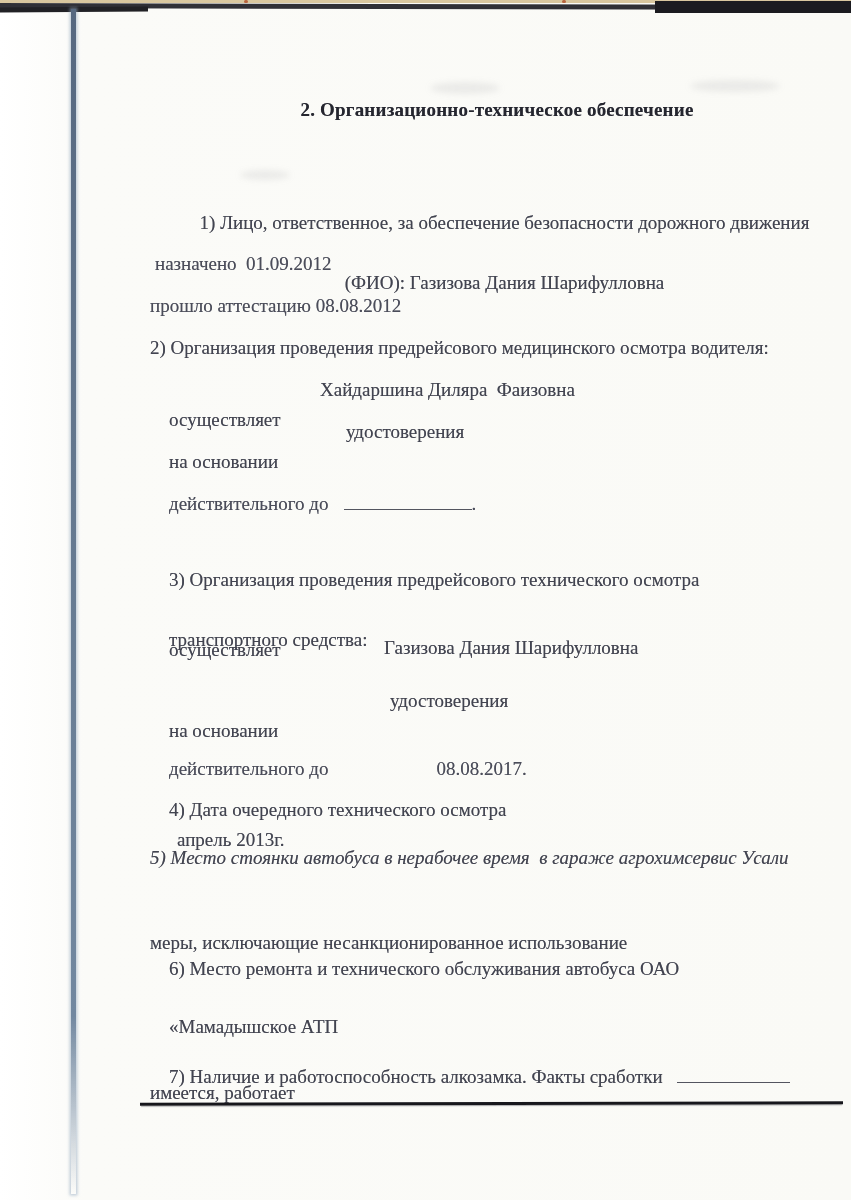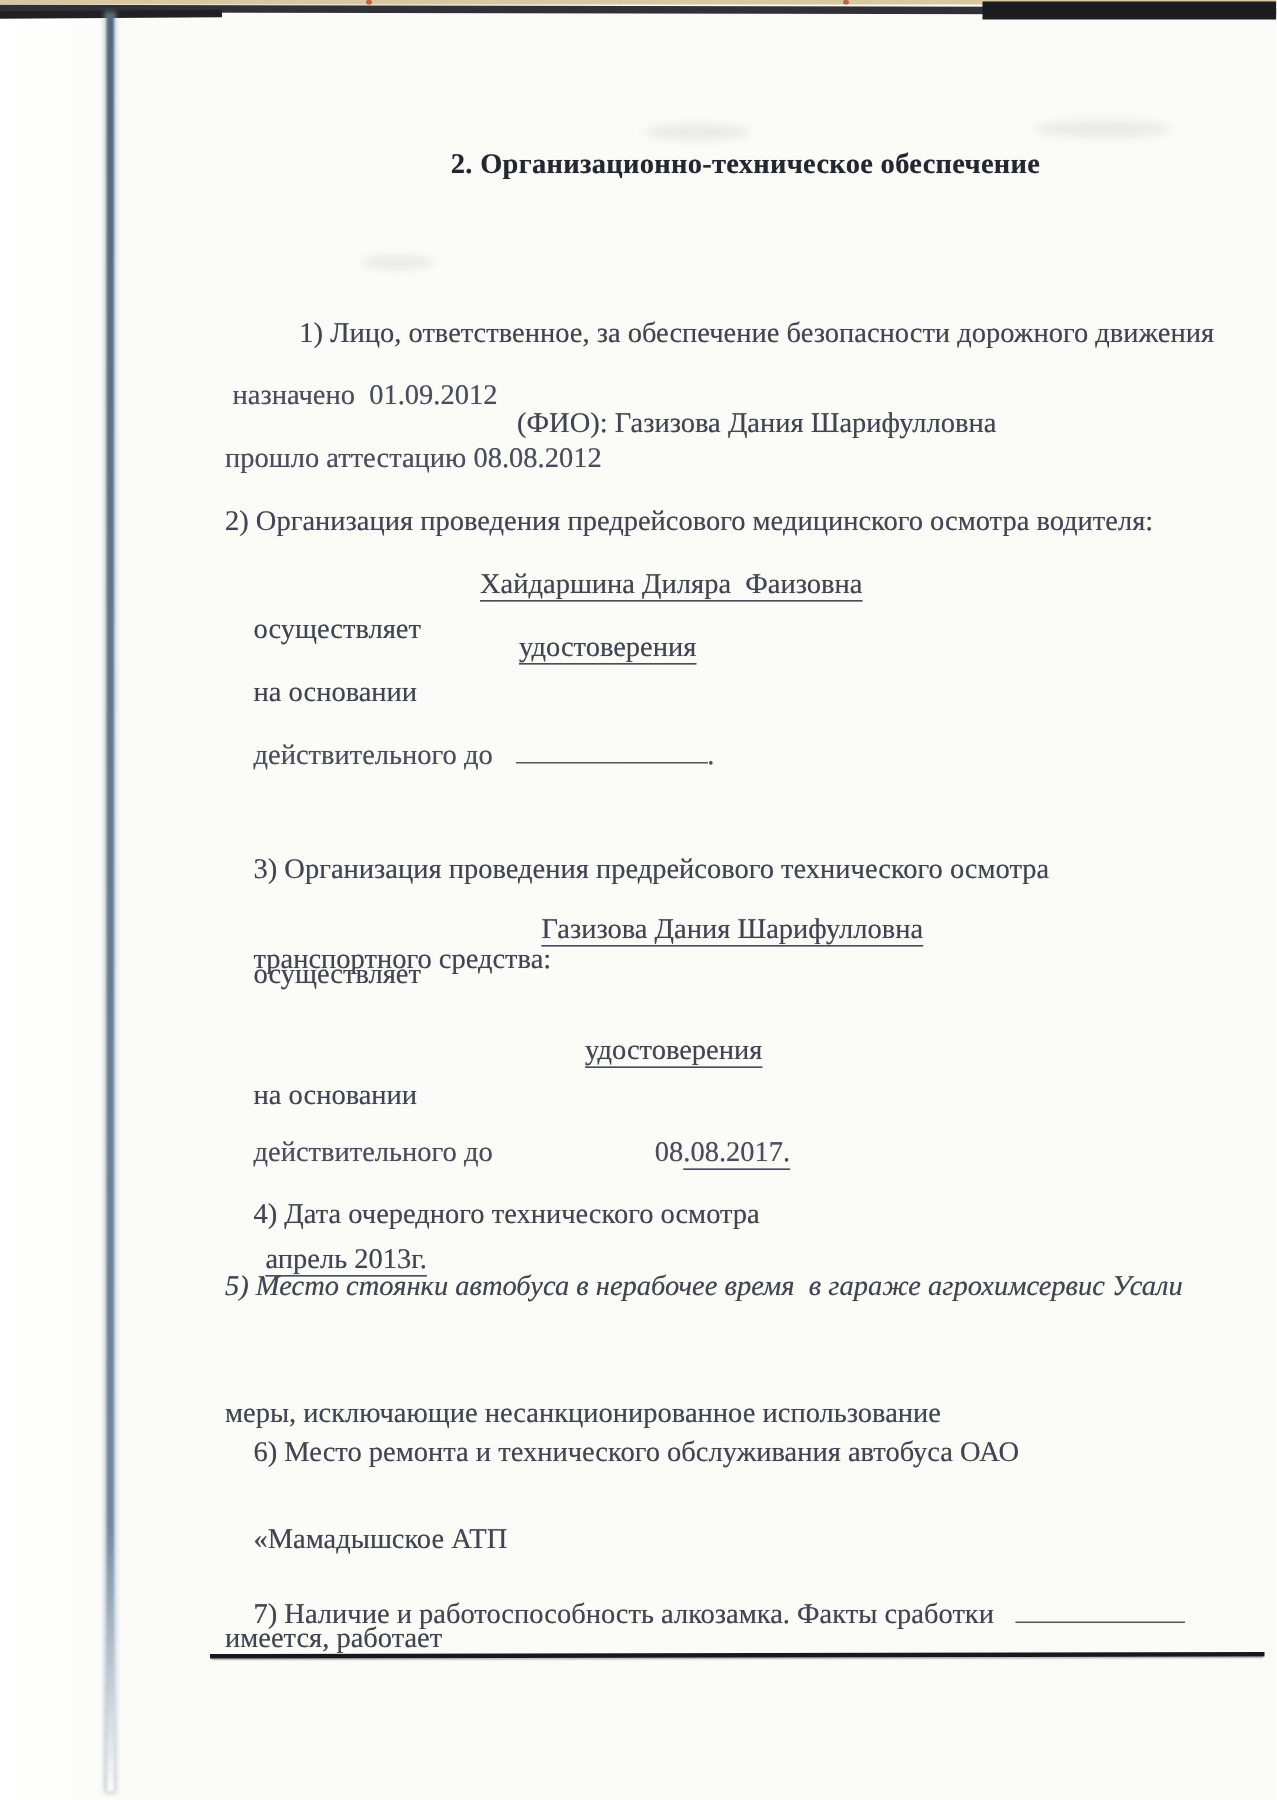--- a/index.html
+++ b/index.html
@@ -13,21 +13,21 @@
   }
   .line {
     position:absolute; left:150px; width:690px;
     font-size:19px; line-height:30px;
     white-space:pre-wrap;
     text-shadow:0 0 0.5px rgba(64,66,80,0.55);
   }
   .title { font-weight:bold; color:#25262f; letter-spacing:0.2px; }
   .lighter { color:#4b4d5a; }
   .valx { position:absolute; top:0; white-space:pre; }
-  .u { text-decoration:underline; text-decoration-thickness:1.2px; text-underline-offset:5px; text-decoration-color:#4b4d5a; }
+  .u { text-decoration-thickness:1.2px; text-underline-offset:5px; text-decoration-color:#4b4d5a; }
   .blank { display:inline-block; border-bottom:1.4px solid #53555f; height:19px; vertical-align:baseline; }
   
   .edge-cream { position:absolute; top:0; left:0; width:851px; height:3px; background:#d9c79f; }
   .edge-speck { position:absolute; width:4px; height:3px; background:#b8653f; border-radius:2px; }
   .edge-line { position:absolute; top:4px; left:0; width:851px; height:5px; background:#303036; transform:rotate(0.12deg); }
   .edge-line-left { position:absolute; top:7px; left:0; width:148px; height:5px; background:#212125; transform:rotate(-0.4deg); }
   .edge-bar-right { position:absolute; top:1px; left:655px; width:196px; height:12px; background:#1b1b20; }
   .binding-line {
     position:absolute; top:9px; left:71px; width:5px; height:1185px;
     background:linear-gradient(180deg,#566880 0%,#64788f 40%,#7288a0 85%,rgba(150,172,192,0) 100%);
@@ -77,21 +77,21 @@
       <span class="blank" style="width:128px;"></span><span>.</span>
     </span>
   </div>
 
   <div class="line" style="top:535px;">
     <span>3) Организация проведения предрейсового технического осмотра</span><br>
     <span>транспортного средства:</span>
   </div>
   <div class="line" style="top:605px;">
     <span>осуществляет</span>
-    <span class="valx u" style="left:211px;">Газизова Дания Шарифулловна</span>
+    <span class="valx u" style="left:234px;margin-top:28px;">Газизова Дания Шарифулловна</span>
   </div>
   <div class="line" style="top:686px;">
     <span>на основании</span>
     <span class="valx u" style="left:240px;">удостоверения</span>
   </div>
   <div class="line lighter" style="top:724px;">
     <span>действительного до</span>
     <span class="valx" style="left:258px;">
       <span>08</span><span class="u">.08.2017.</span>
     </span>

